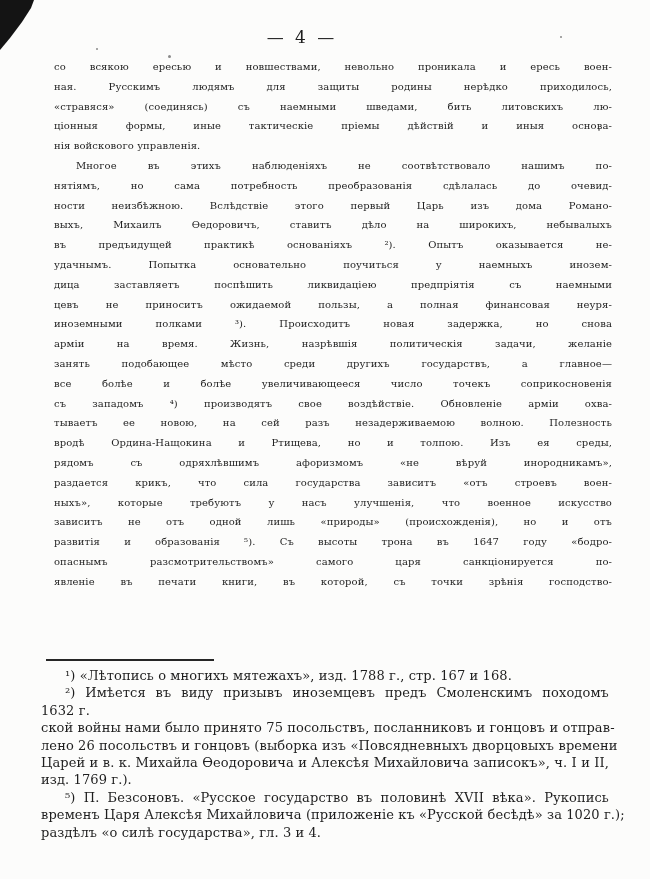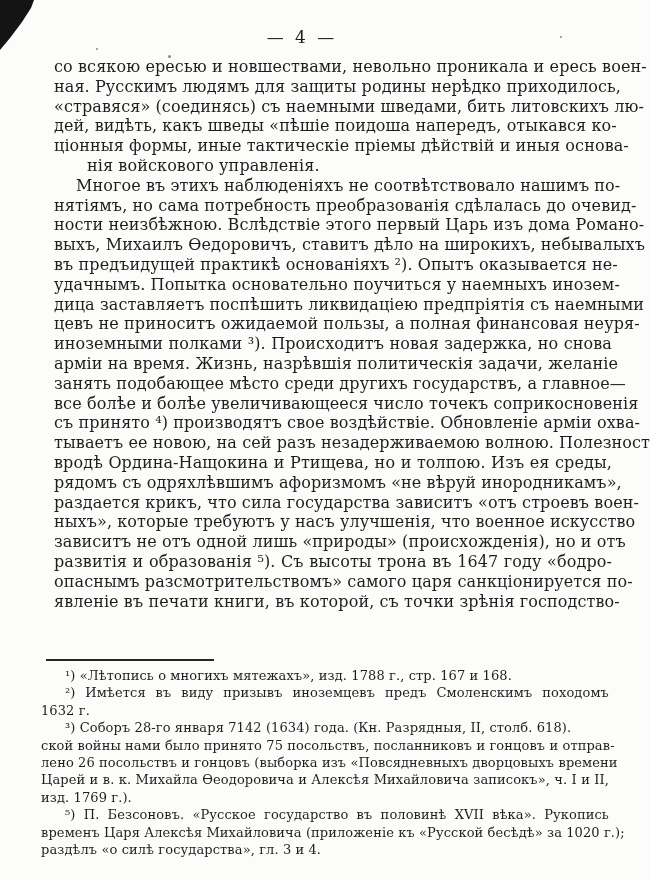--- a/index.html
+++ b/index.html
@@ -21,29 +21,29 @@
     font-size: 17px;
     letter-spacing: 3px;
   }
   .body-text {
     position: absolute;
     top: 57px;
     left: 54px;
     width: 558px;
   }
   .line {
-    font-size: 16px;
+    font-size: 10px;
     line-height: 19.8px;
     height: 19.8px;
     white-space: nowrap;
     text-align: justify;
     text-align-last: justify;
     letter-spacing: 0.1px;
   }
-  .line.end  { text-align-last: left; margin-left: 33px; }
+  .line.end  { text-align-last: left; }
   .line.indent { text-indent: 22px; }
 
   .fn-rule {
     position: absolute;
     top: 659px;
     left: 46px;
     width: 168px;
     height: 2px;
     background: #262626;
     border: none;
@@ -97,54 +97,52 @@
   <div class="speck s2"></div>
   <div class="speck s3"></div>
   <div class="speck s4"></div>
 
   <div class="page-header">— 4 —</div>
 
   <div class="body-text">
       <div class="line">со всякою ересью и новшествами, невольно проникала и ересь воен-</div>
       <div class="line">ная. Русскимъ людямъ для защиты родины нерѣдко приходилось,</div>
       <div class="line">«стравяся» (соединясь) съ наемными шведами, бить литовскихъ лю-</div>
-      <div class="line">дей, видѣть, какъ шведы «пѣшіе поидоша напередъ, отыкався ко-</div>
       <div class="line">ціонныя формы, иные тактическіе пріемы дѣйствій и иныя основа-</div>
       <div class="line end">нія войскового управленія.</div>
       <div class="line indent">Многое въ этихъ наблюденіяхъ не соотвѣтствовало нашимъ по-</div>
       <div class="line">нятіямъ, но сама потребность преобразованія сдѣлалась до очевид-</div>
       <div class="line">ности неизбѣжною. Вслѣдствіе этого первый Царь изъ дома Романо-</div>
       <div class="line">выхъ, Михаилъ Ѳедоровичъ, ставитъ дѣло на широкихъ, небывалыхъ</div>
       <div class="line">въ предъидущей практикѣ основаніяхъ ²). Опытъ оказывается не-</div>
       <div class="line">удачнымъ. Попытка основательно поучиться у наемныхъ инозем-</div>
       <div class="line">дица заставляетъ поспѣшить ликвидаціею предпріятія съ наемными</div>
       <div class="line">цевъ не приноситъ ожидаемой пользы, а полная финансовая неуря-</div>
       <div class="line">иноземными полками ³). Происходитъ новая задержка, но снова</div>
       <div class="line">арміи на время. Жизнь, назрѣвшія политическія задачи, желаніе</div>
       <div class="line">занять подобающее мѣсто среди другихъ государствъ, а главное—</div>
       <div class="line">все болѣе и болѣе увеличивающееся число точекъ соприкосновенія</div>
-      <div class="line">съ принято ⁴) производятъ свое воздѣйствіе. Обновленіе арміи охва-</div>
+      <div class="line">съ западомъ ⁴) производятъ свое воздѣйствіе. Обновленіе арміи охва-</div>
       <div class="line">тываетъ ее новою, на сей разъ незадерживаемою волною. Полезность</div>
       <div class="line">вродѣ Ордина-Нащокина и Ртищева, но и толпою. Изъ ея среды,</div>
       <div class="line">рядомъ съ одряхлѣвшимъ афоризмомъ «не вѣруй инородникамъ»,</div>
       <div class="line">раздается крикъ, что сила государства зависитъ «отъ строевъ воен-</div>
       <div class="line">ныхъ», которые требуютъ у насъ улучшенія, что военное искусство</div>
       <div class="line">зависитъ не отъ одной лишь «природы» (происхожденія), но и отъ</div>
       <div class="line">развитія и образованія ⁵). Съ высоты трона въ 1647 году «бодро-</div>
       <div class="line">опаснымъ разсмотрительствомъ» самого царя санкціонируется по-</div>
       <div class="line">явленіе въ печати книги, въ которой, съ точки зрѣнія господство-</div>
     </div>
 
   <hr class="fn-rule">
 
   <div class="footnotes">
       <div class="fn-line indent end">¹) «Лѣтопись о многихъ мятежахъ», изд. 1788 г., стр. 167 и 168.</div>
       <div class="fn-line indent">²) Имѣется въ виду призывъ иноземцевъ предъ Смоленскимъ походомъ</div>
       <div class="fn-line end">1632 г.</div>
-      <div class="fn-line indent end">³) Соборъ 28-го января 7142 (1634) года. (Кн. Разрядныя, II, столб. 618).</div>
       <div class="fn-line">ской войны нами было принято 75 посольствъ, посланниковъ и гонцовъ и отправ-</div>
       <div class="fn-line">лено 26 посольствъ и гонцовъ (выборка изъ «Повсядневныхъ дворцовыхъ времени</div>
       <div class="fn-line">Царей и в. к. Михайла Ѳеодоровича и Алексѣя Михайловича записокъ», ч. I и II,</div>
       <div class="fn-line end">изд. 1769 г.).</div>
       <div class="fn-line indent">⁵) П. Безсоновъ. «Русское государство въ половинѣ XVII вѣка». Рукопись</div>
       <div class="fn-line">временъ Царя Алексѣя Михайловича (приложеніе къ «Русской бесѣдѣ» за 1020 г.);</div>
       <div class="fn-line end">раздѣлъ «о силѣ государства», гл. 3 и 4.</div>
     </div>
 </div>
 

